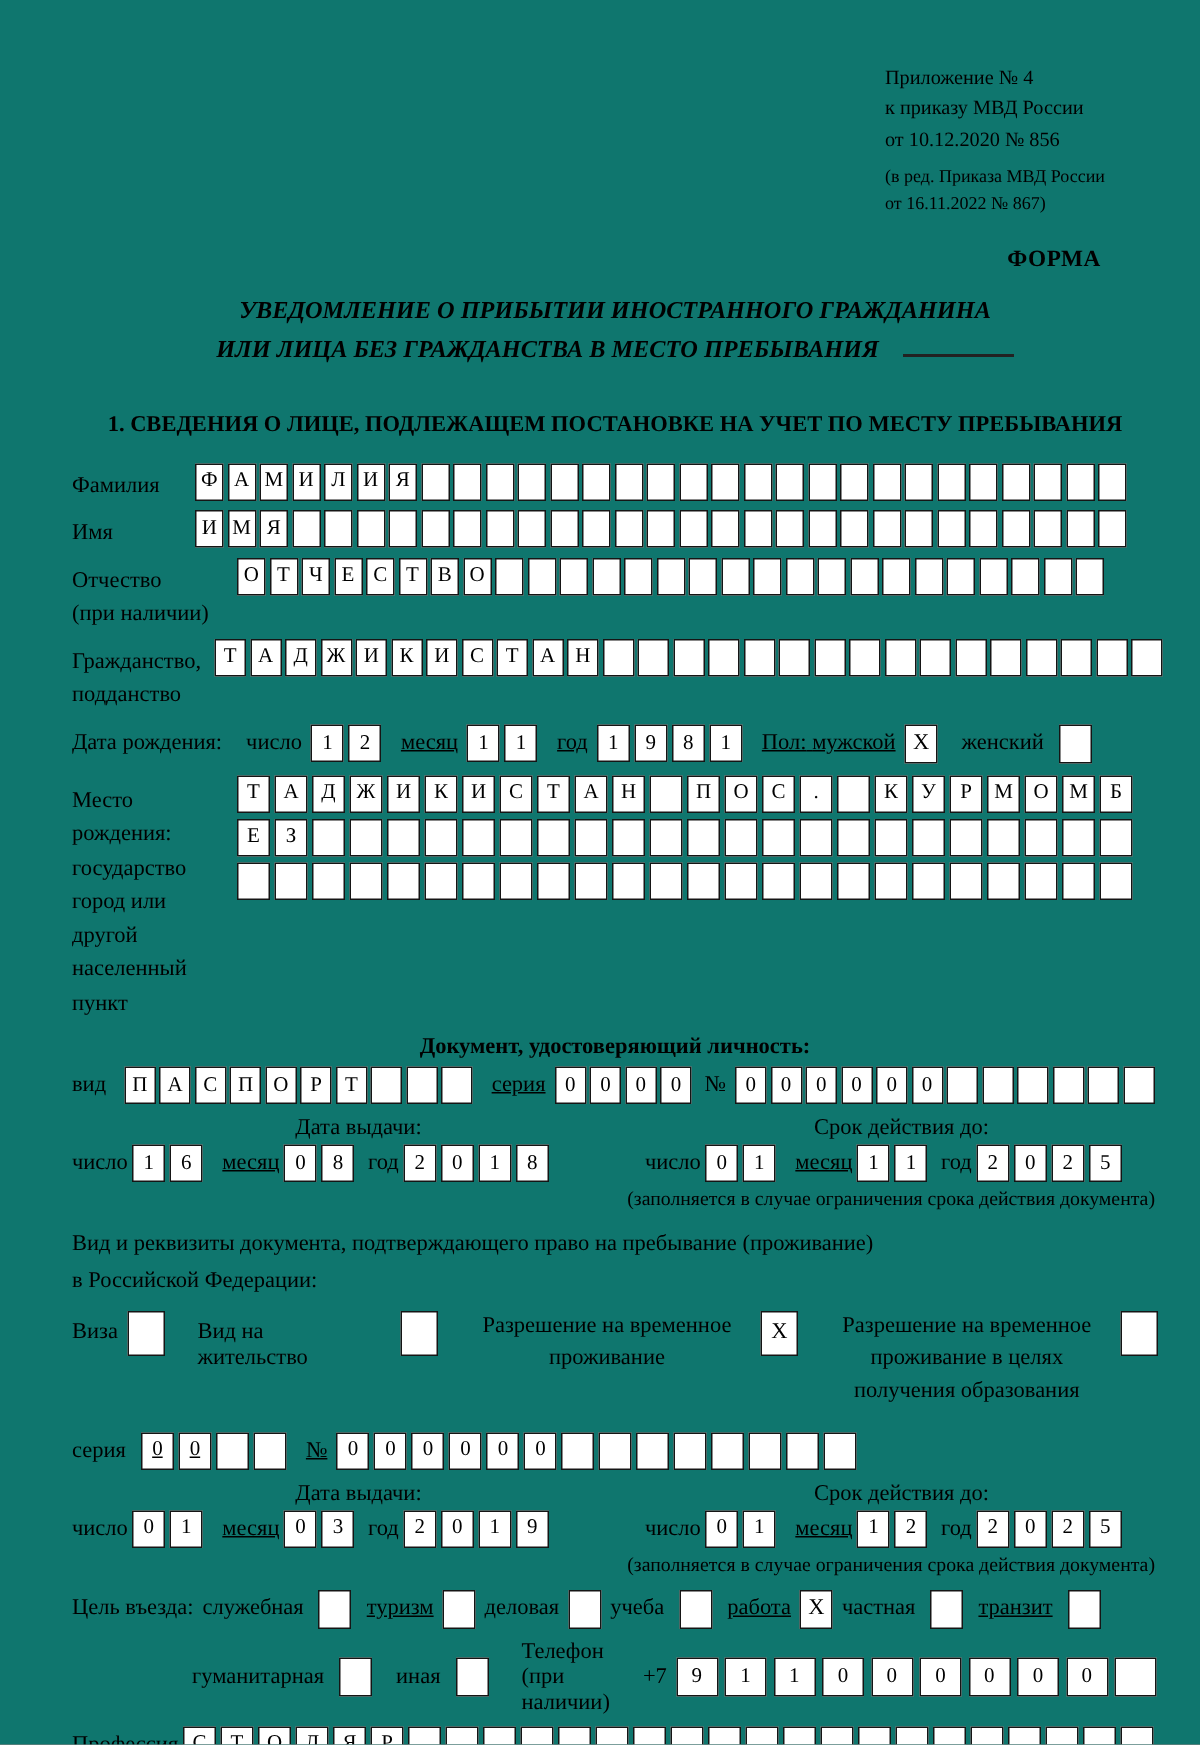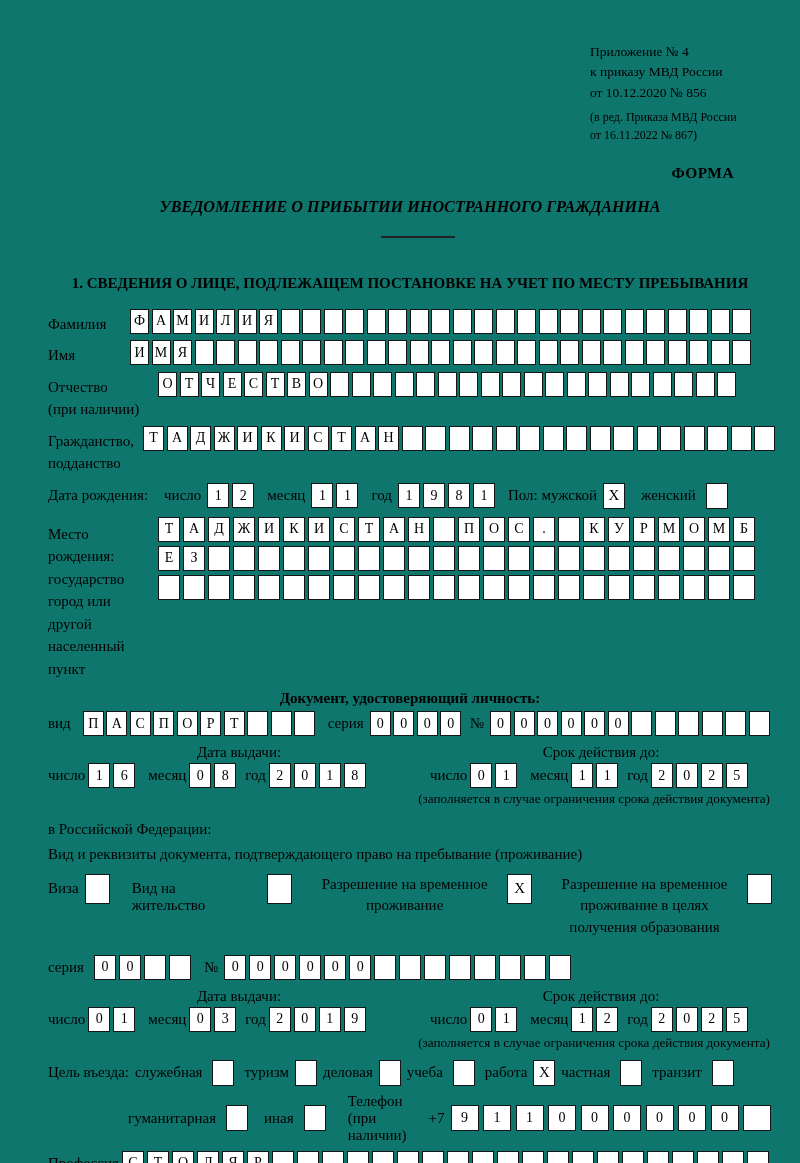--- a/index.html
+++ b/index.html
@@ -26,21 +26,21 @@
     font-size:14px; background:#fff;
   }
   .mid .cell { width:21px; margin-right:2.5px; }
   .wide .cell { width:22px; margin-right:3px; }
   .phone .cell { width:28px; height:26px; margin-right:4.5px; }
   .cb {
     flex:none; display:inline-flex; align-items:center; justify-content:center;
     width:22px; height:26px; border:1.6px solid #151515; font-size:15px; background:#fff;
   }
   .cb.lg { width:25px; height:30px; }
-  .gap6 { margin-left:6px; } .gap10 { margin-left:10px; } .gap16 { margin-left:16px; } .gap22 { margin-left:22px; }
+  .gap6 { margin-left:6px; } .gap10 { margin-left:10px;text-decoration:underline; } .gap16 { margin-left:16px; } .gap22 { margin-left:22px; }
   .doc-head { text-align:center; font-weight:bold; font-size:15px; margin-top:10px; }
   
   .daterow { display:flex; margin-top:8px; }
   .dgroup { display:flex; flex-direction:column; }
   .dgroup.left { width:382px; }
   .dgroup.right { flex:1; }
   .dtitle { text-align:center; margin-bottom:2px; }
   .dcells { display:flex; align-items:center; }
   .dlabel { margin-right:3px; }
   .note { text-align:right; font-size:13.2px; margin-top:3px; padding-right:2px; }
@@ -59,21 +59,21 @@
     <div class="rev">
       <div>(в ред. Приказа МВД России</div>
       <div>от 16.11.2022 № 867)</div>
     </div>
   </div>
   <div class="forma">ФОРМА</div>
 
   <div class="title">
     <div>УВЕДОМЛЕНИЕ О ПРИБЫТИИ ИНОСТРАННОГО ГРАЖДАНИНА</div>
     <div>
-      <span class="blank"></span>
+      <span>ИЛИ ЛИЦА БЕЗ ГРАЖДАНСТВА В МЕСТО ПРЕБЫВАНИЯ</span><span class="blank"></span>
     </div>
   </div>
 
   <div class="sect">1. СВЕДЕНИЯ О ЛИЦЕ, ПОДЛЕЖАЩЕМ ПОСТАНОВКЕ НА УЧЕТ ПО МЕСТУ ПРЕБЫВАНИЯ</div>
 
   <div class="row" style="margin-top:17px;">
     <div class="lab" style="width:82px;">Фамилия</div>
     <span class="cells">
         <span class="cell">Ф</span>
         <span class="cell">А</span>
@@ -410,22 +410,22 @@
             <span class="cell">0</span>
             <span class="cell">2</span>
             <span class="cell">5</span>
           </span>
       </div>
     </div>
   </div>
   <div class="note">(заполняется в случае ограничения срока действия документа)</div>
 
   <div class="stay-text">
+    <div>Вид и реквизиты документа, подтверждающего право на пребывание (проживание)</div>
     <div>в Российской Федерации:</div>
-    <div>Вид и реквизиты документа, подтверждающего право на пребывание (проживание)</div>
   </div>
 
   <div class="row" style="margin-top:7px;">
     <span style="padding-top:6px;">Виза</span>
     <span class="cb lg gap6"></span>
     <span class="gap22" style="padding-top:6px;">Вид на жительство</span>
     <span class="cb lg gap16"></span>
     <span class="opt2 gap16">Разрешение на временное проживание</span>
     <span class="cb lg gap6">X</span>
     <span class="opt2 gap16">Разрешение на временное проживание в целях получения образования</span>

